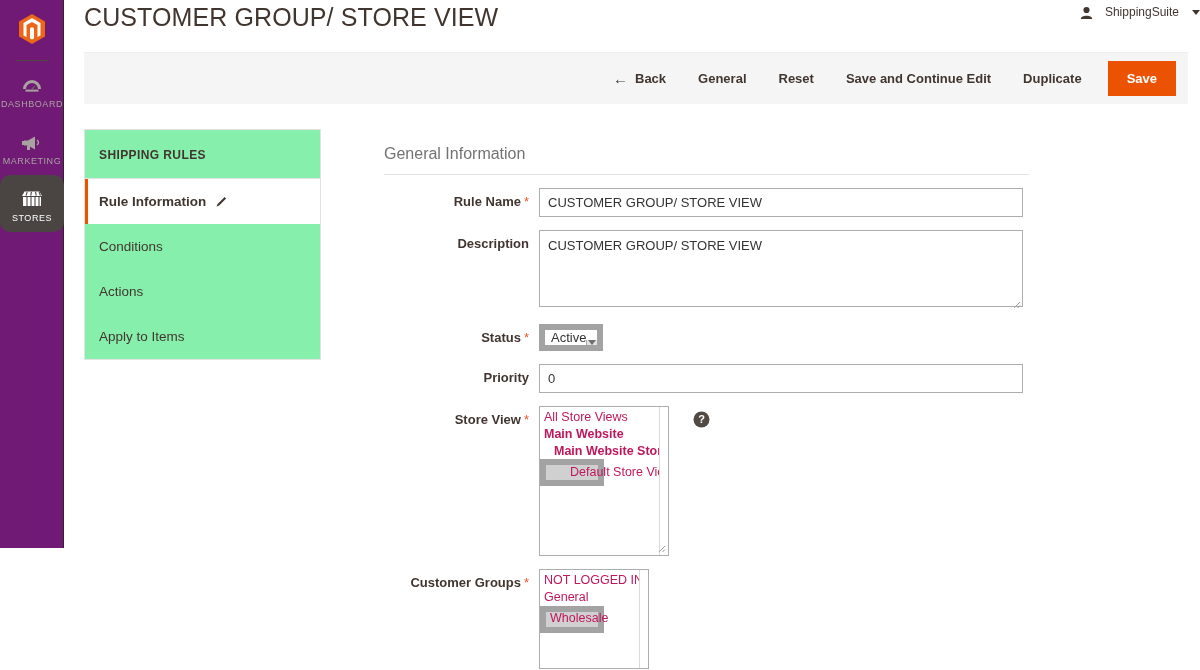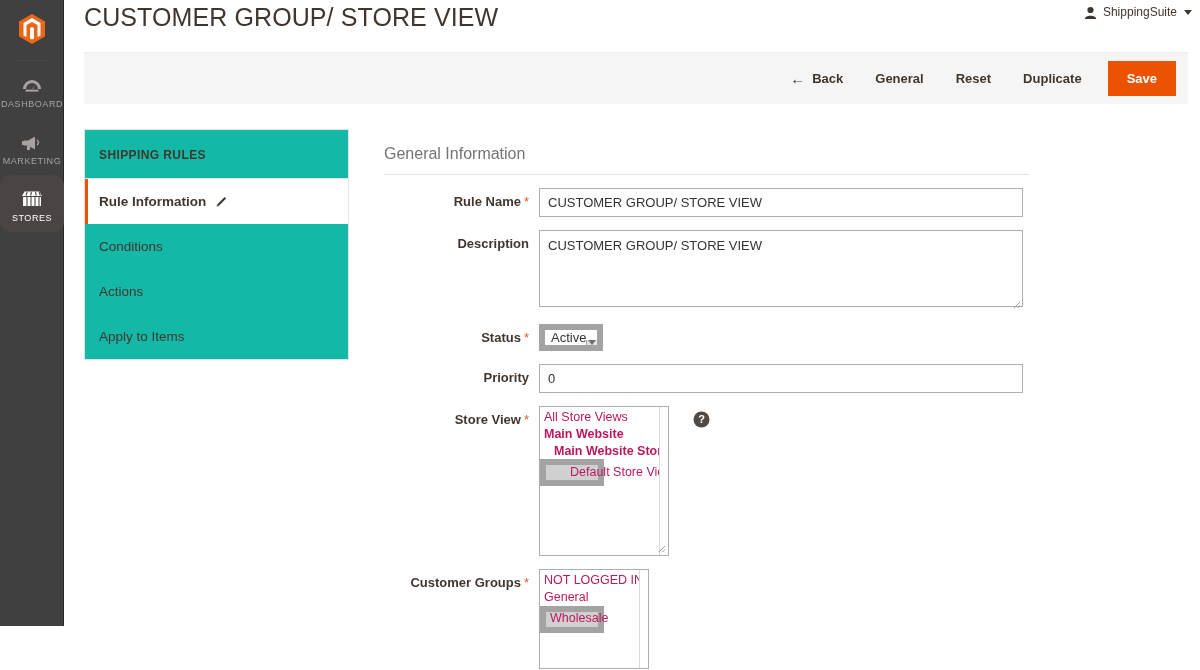--- a/index.html
+++ b/index.html
@@ -8,22 +8,22 @@
     font-family: "Liberation Sans", sans-serif;
     background: #ffffff;
     overflow: hidden;
     color: #333333;
   }
   #app { position: relative; width: 1200px; height: 670px; }
 
   
   .rail {
     position: absolute; left: 0; top: 0;
-    width: 64px; height: 626px;
-    background: #404040;
+    width: 64px; height: 548px;
+    background: #701a75;
     border-right: 1px solid #2b2724;
   }
   .rail-logo {
     height: 46px; display: flex; align-items: center; justify-content: center;
     margin-top: 6px;
   }
   .logo-hex { width: 26px; height: 30px; display: block; }
   .rail-sep {
     width: 34px; height: 1px; background: #4c4742;
     margin: 8px auto 0 auto;
@@ -42,22 +42,22 @@
   }
   .rail-item.active .rail-label { color: #ffffff; }
 
   
   .page-title {
     position: absolute; left: 84px; top: 3px;
     font-size: 25px; font-weight: 400; color: #41362f;
     letter-spacing: .1px; white-space: nowrap;
   }
   .user-menu {
-    position: absolute; right: 8px; top: 5px;
-    display: flex; align-items: center; gap: 6px;
+    position: absolute; right: 0; top: 5px;
+    display: flex; align-items: center; gap: 12px;
     font-size: 12px; color: #41362f; cursor: pointer;
   }
   .user-caret {
     width: 0; height: 0; margin-left: 1px;
     border-left: 4px solid transparent; border-right: 4px solid transparent;
     border-top: 5px solid #41362f;
   }
 
   
   .toolbar {
@@ -77,22 +77,22 @@
   }
   .tb-btn.primary {
     background: #eb5202; color: #ffffff;
     padding: 10px 19px; margin-left: 10px;
   }
   .back-arrow { font-size: 15px; line-height: 1; }
 
   
   .subnav {
     position: absolute; left: 84px; top: 129px;
-    width: 265px;
-    background: #14b8a6;
+    width: 237px;
+    background: #86efac;
     border: 1px solid #e3e3e3;
   }
   .subnav-head {
     padding: 18px 14px 16px 14px;
     font-size: 12px; font-weight: 700; letter-spacing: .4px;
     color: #41362f; text-transform: uppercase;
     border-bottom: 1px solid #e3e3e3;
   }
   .subnav-item {
     position: relative;
@@ -265,20 +265,21 @@
     <span class="user-caret"></span>
   </div>
 
   <div class="toolbar">
     <button class="tb-btn">
       <span class="back-arrow">←</span>
       <span>Back</span>
     </button>
     <button class="tb-btn">General</button>
     <button class="tb-btn">Reset</button>
+    <button class="tb-btn">Save and Continue Edit</button>
     <button class="tb-btn">Duplicate</button>
     <button class="tb-btn primary">Save</button>
   </div>
 
   <div class="subnav">
     <div class="subnav-head">SHIPPING RULES</div>
 
     <div class="subnav-item active">
       <span>Rule Information</span>
       <svg class="pencil" viewBox="0 0 13 13">

